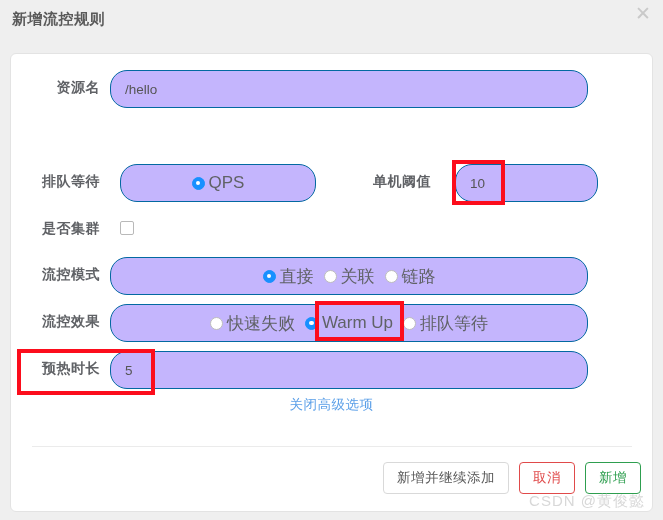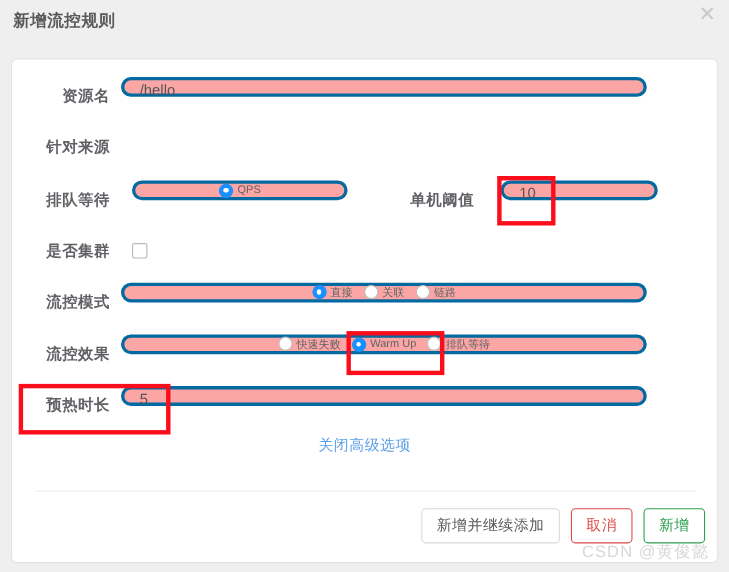--- a/index.html
+++ b/index.html
@@ -69,25 +69,25 @@
     font-size: 14px;
     font-weight: bold;
     color: #606266;
     line-height: 34px;
     left: 0;
     letter-spacing: .5px;
   }
   .field {
     position: absolute;
     left: 110px;
-    height: 18px;
-    box-sizing: border-box;
-    border: 3px solid #0369a1;
+    height: 38px;
+    box-sizing: border-box;
+    border: 1px solid #0369a1;
     border-radius: 17px;
-    background: #fca5a5;
+    background: #c4b5fd;
   }
   .field.full { width: 478px; }
   .field input {
     border: none;
     outline: none;
     background: transparent;
     width: 100%;
     height: 100%;
     padding: 0 14px;
     box-sizing: border-box;
@@ -100,21 +100,22 @@
   
   .radio-box {
     display: flex;
     align-items: center;
     justify-content: center;
     height: 100%;
     gap: 10px;
   }
   .radio-item {
     display: inline-flex;
-    font-size: 10px;
+    align-items: center;
+    font-size: 17px;
     color: #606266;
     cursor: pointer;
     white-space: nowrap;
   }
   .radio-dot {
     width: 13px;
     height: 13px;
     border: 1px solid #bdbdbd;
     border-radius: 50%;
     box-sizing: border-box;
@@ -227,21 +228,20 @@
 <div id="card"></div>
 
 <div class="row" style="top:70px">
   <div class="label">资源名</div>
   <div class="field full">
     <input type="text" value="/hello" style="">
   </div>
 </div>
 
 <div class="row" style="top:116px">
-  <div class="label">针对来源</div>
 </div>
 
 <div class="row" style="top:164px">
   <div class="label">排队等待</div>
   <div class="field" style="left:120px;width:196px">
     <div class="radio-box">
       <span class="radio-item checked">
         <span class="radio-dot"></span>
         <span>QPS</span>
       </span>

